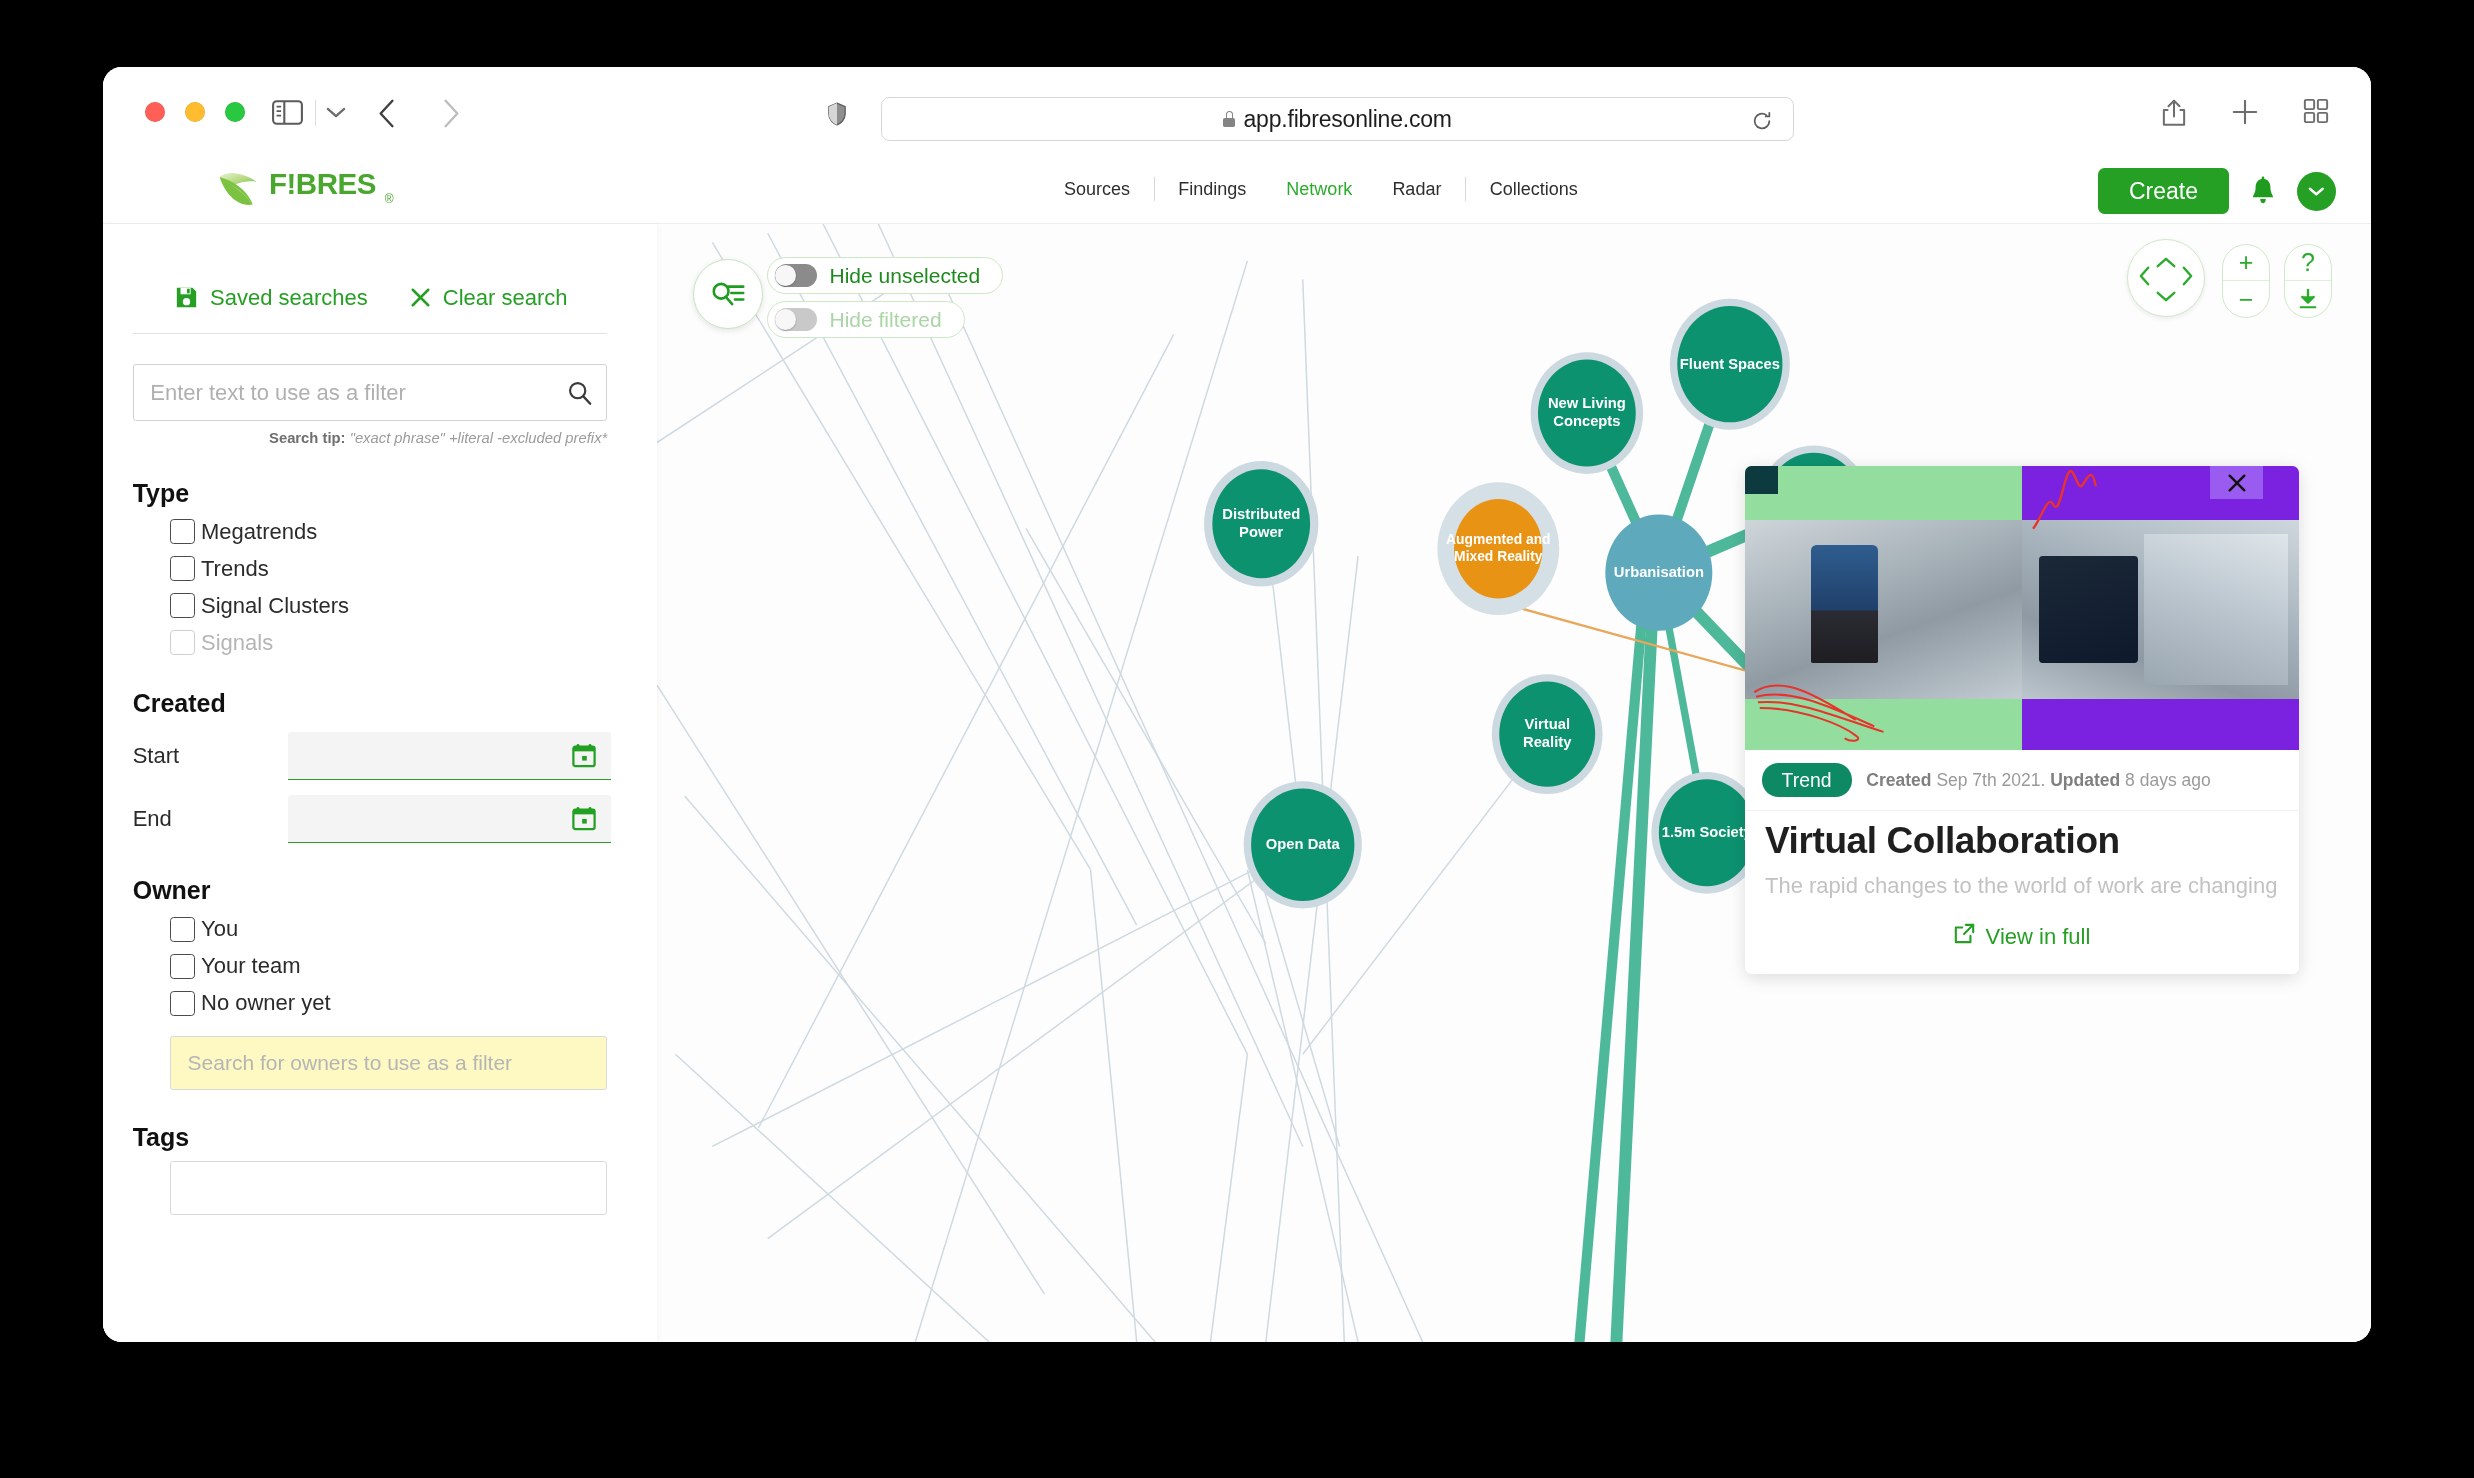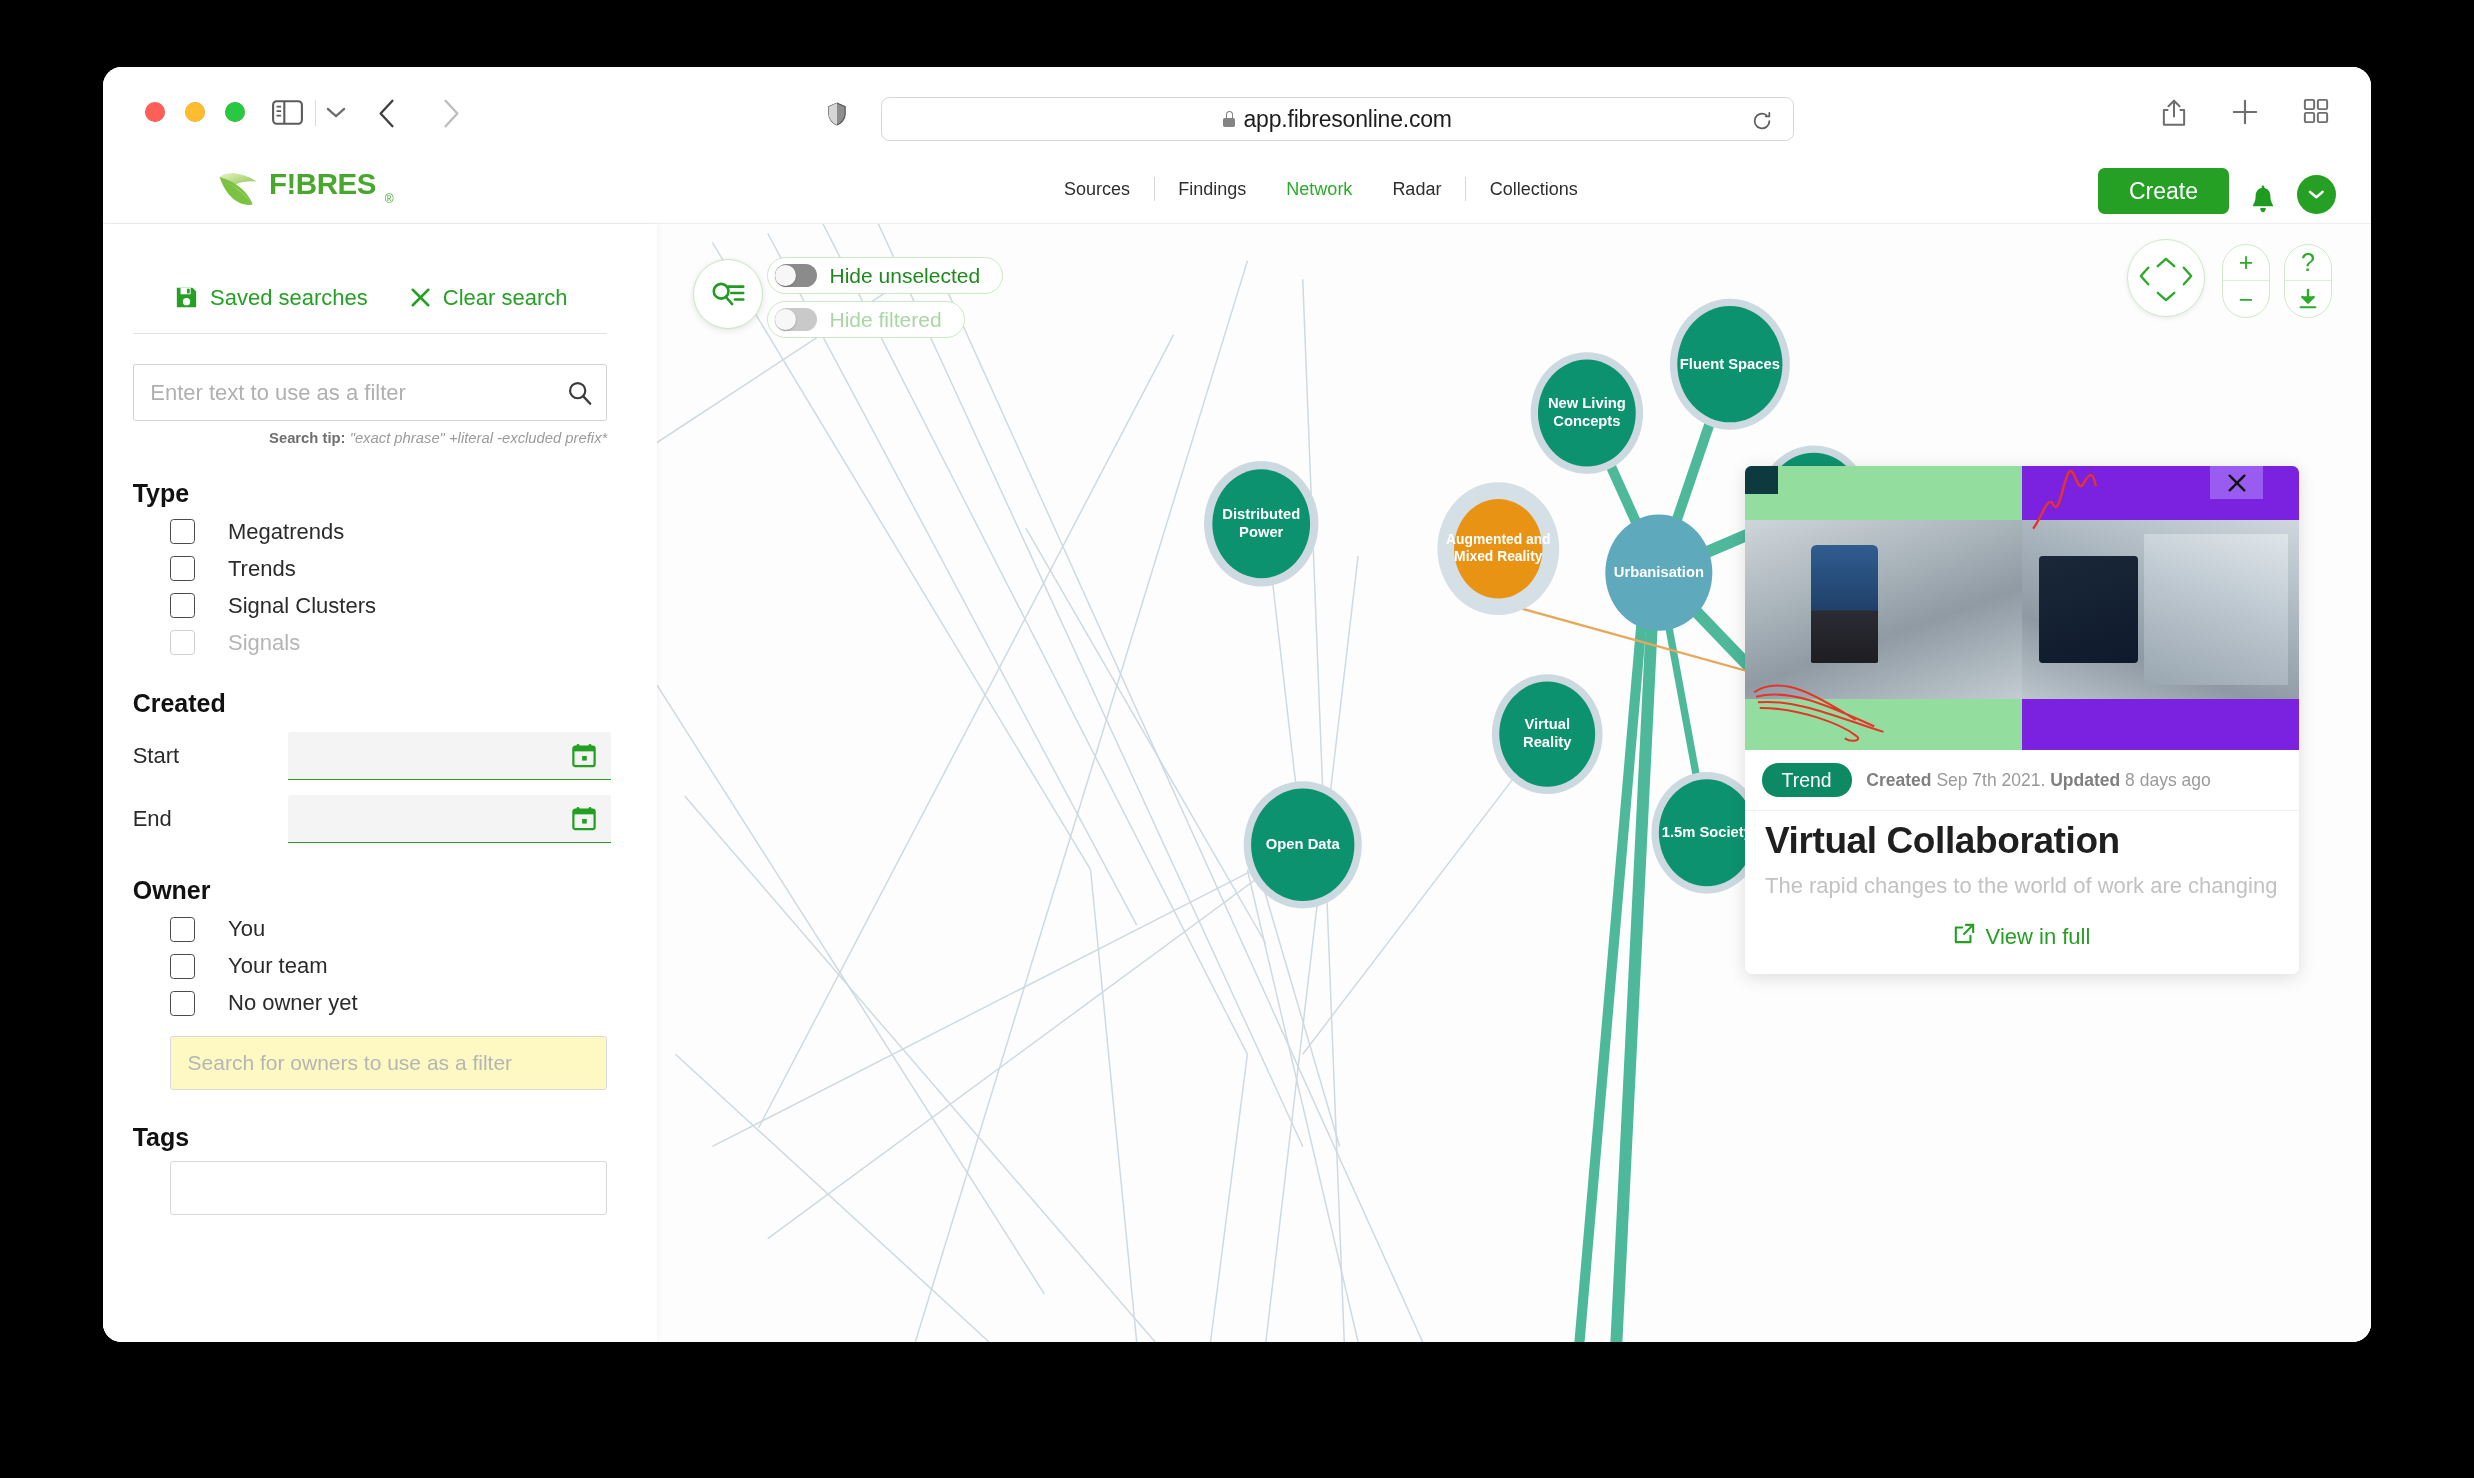--- a/index.html
+++ b/index.html
@@ -49,21 +49,21 @@
   .logo-mark{ width:44px; height:44px; }
   .logo-text{ font-size:29.5px; font-weight:bold; color:#4aa72e; letter-spacing:-0.5px;
     font-family:"Liberation Sans", sans-serif; }
   .logo-reg{ font-size:12px; color:#4aa72e; align-self:flex-end; margin-bottom:5.5px; }
 
   .nav{ position:absolute; left:941px; top:23px; display:flex; align-items:center; gap:0; }
   .nav a{ font-size:18px; color:#2e2e2e; text-decoration:none; padding:0 20px; cursor:pointer; }
   .nav a.active{ color:#2bab2b; }
   .nav .div{ width:0.9px; height:24px; background:#d8d8d8; margin:0 3.7px; }
 
-  .head-right{ position:absolute; right:35px; top:14px; display:flex; align-items:flex-end; gap:20px; }
+  .head-right{ position:absolute; right:35px; top:14px; display:flex; align-items:center; gap:20px; }
   .create-btn{ background:#25a024; color:#fff; border:none; border-radius:6.5px;
     font-size:23px; padding:0 31px; height:46px; cursor:pointer;
     font-family:"Liberation Sans", sans-serif; }
   .bell{ width:28px; height:29.5px; cursor:pointer; }
   .avatar{ width:39px; height:39px; border-radius:50%; background:#25a024;
     display:flex; align-items:center; justify-content:center; cursor:pointer; }
 
   
   .body-area{ position:relative; height:1118px; background:#fff; display:flex; }
 
@@ -84,21 +84,21 @@
   .search-wrap{ margin:31px 3.7px 0 3.7px; position:relative; }
   .search-in{ width:100%; height:57px; border:0.9px solid #d2d2d2; border-radius:2.8px;
     font-size:22px; color:#555; padding:0 55px 0 16.6px; outline:none;
     font-family:"Liberation Sans", sans-serif; background:#fff; }
   .search-in::placeholder{ color:#b0b0b0; }
   .mag{ position:absolute; right:14.8px; top:15.7px; width:26px; height:26px; }
   .tip{ text-align:right; font-size:14.8px; color:#9b9b9b; margin:8.3px 3.7px 0 0; font-style:italic; }
   .tip b{ font-style:normal; color:#6f6f6f; }
 
   .sec-h{ font-size:25px; font-weight:bold; color:#111; margin:33px 0 5.5px 3.7px; }
-  .cb-row{ display:flex; align-items:center; gap:33px; margin:11px 0 0 41px; cursor:pointer; }
+  .cb-row{ display:flex; align-items:center; gap:6px; margin:11px 0 0 41px; cursor:pointer; }
   .cb{ width:25px; height:25px; border:1.8px solid #4b4b4b; border-radius:3.7px; background:#fff; }
   .cb.dis{ border-color:#cfcfcf; }
   .cb-lbl{ font-size:22px; color:#2b2b2b; }
   .cb-lbl.dis{ color:#b5b5b5; }
 
   .date-row{ display:flex; align-items:center; margin:14.8px 0 0 3.7px; }
   .date-lbl{ width:155px; font-size:22px; color:#2b2b2b; }
   .date-field{ flex:1; height:48px; background:#f4f4f4; border-bottom:1.8px solid #25a024;
     border-radius:2.8px 2.8px 0 0; position:relative; cursor:pointer; }
   .cal{ position:absolute; right:14.8px; top:11px; width:24px; height:25px; }

